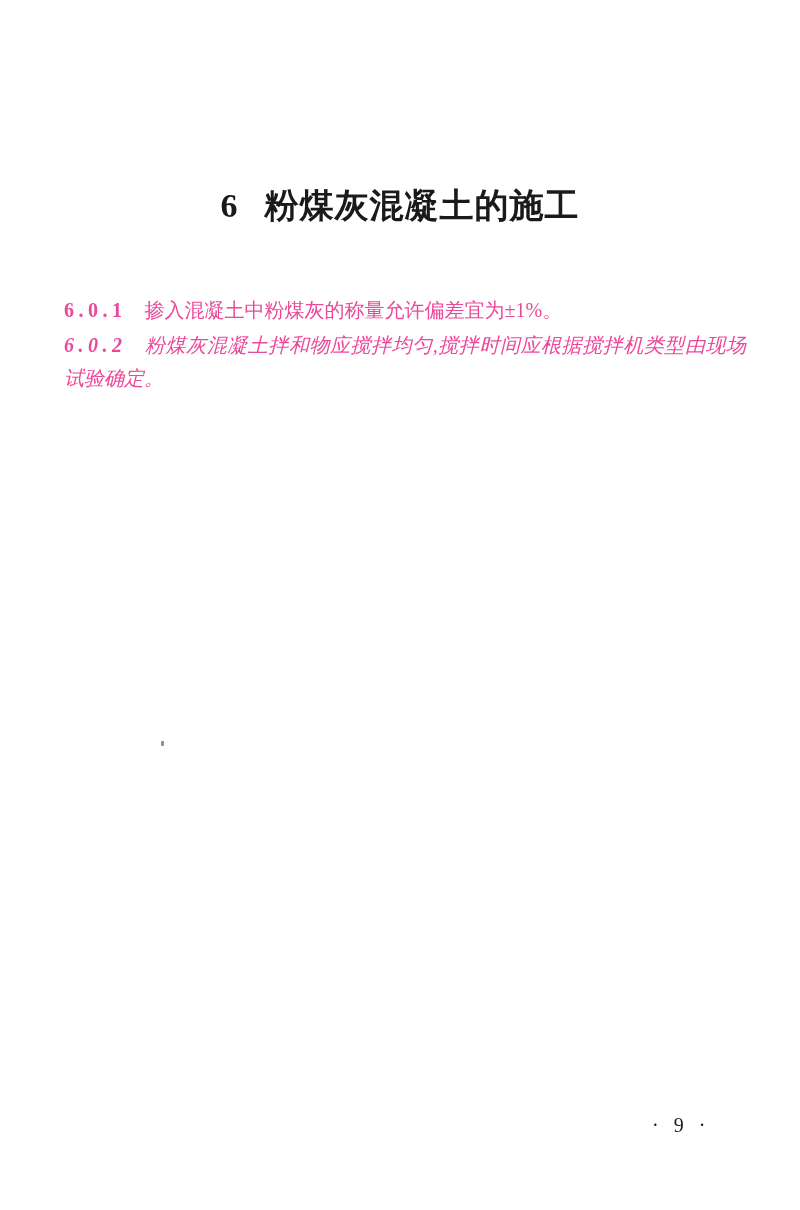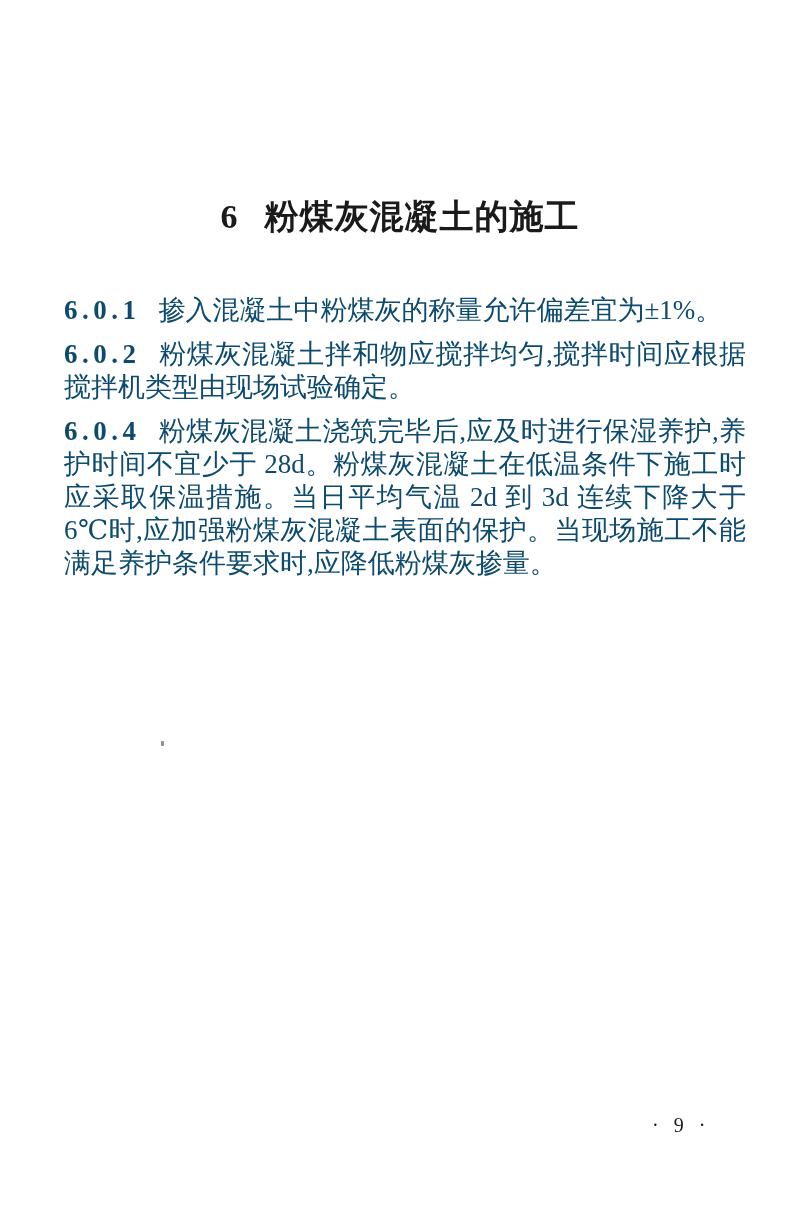--- a/index.html
+++ b/index.html
@@ -14,47 +14,48 @@
     background: #ffffff;
     color: #1a1a1a;
     font-family: "Liberation Serif", "DejaVu Serif", serif;
     overflow: hidden;
   }
   .chapter-title {
     position: absolute;
     top: 184px;
     left: 0;
     right: 0;
-    margin: 12px;
+    margin: 1px;
     text-align: center;
     font-size: 34px;
     line-height: 42px;
     font-weight: 700;
     letter-spacing: 1px;
     white-space: nowrap;
   }
   .chapter-title .title-num {
     margin-right: 26px;
   }
   .clauses {
     position: absolute;
     top: 294px;
     left: 64px;
     width: 682px;
   }
   .clause {
     margin: 0;
-    font-size: 27px;
+    font-size: 20px;
     line-height: 33px;
     text-align: justify;
     text-align-last: left;
-    color: #0c4a6e;
+    color: #ec4899;
   }
   .clause + .clause {
-    margin-top: 11px;
+    margin-top: 2px;
+    font-style: italic;
   }
   .clause-num {
     font-weight: 700;
     letter-spacing: 4.5px;
     margin-right: 18px;
     white-space: nowrap;
   }
   .page-number {
     position: absolute;
     left: 652px;
@@ -84,22 +85,19 @@
     <span class="title-num">6</span><span class="title-text">粉煤灰混凝土的施工</span>
   </h1>
 
   <div class="clauses">
     <p class="clause">
       <span class="clause-num">6.0.1</span><span class="clause-text">掺入混凝土中粉煤灰的称量允许偏差宜为±1%。</span>
     </p>
     <p class="clause">
       <span class="clause-num">6.0.2</span><span class="clause-text">粉煤灰混凝土拌和物应搅拌均匀,搅拌时间应根据搅拌机类型由现场试验确定。</span>
     </p>
-    <p class="clause">
-      <span class="clause-num">6.0.4</span><span class="clause-text">粉煤灰混凝土浇筑完毕后,应及时进行保湿养护,养护时间不宜少于 28d。粉煤灰混凝土在低温条件下施工时应采取保温措施。当日平均气温 2d 到 3d 连续下降大于 6℃时,应加强粉煤灰混凝土表面的保护。当现场施工不能满足养护条件要求时,应降低粉煤灰掺量。</span>
-    </p>
   </div>
 
   <div class="scan-speck"></div>
 
   <div class="page-number">· 9 ·</div>
 
 </div>
 
 </body></html>

